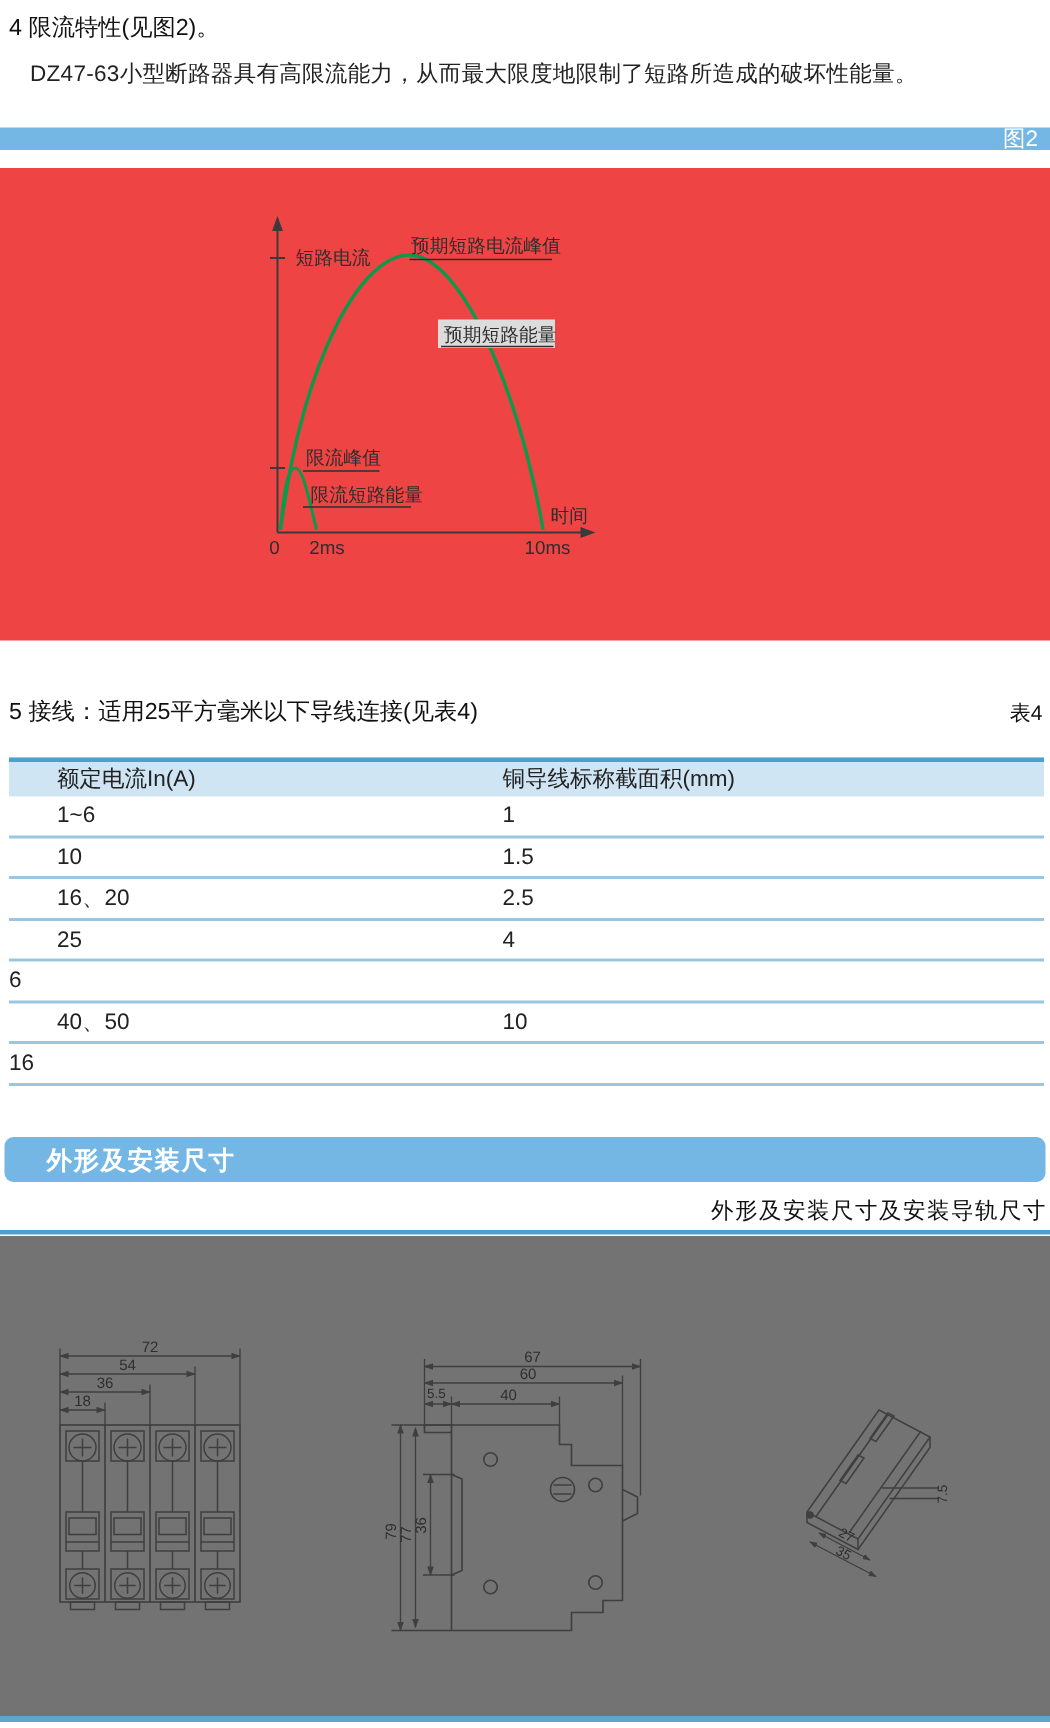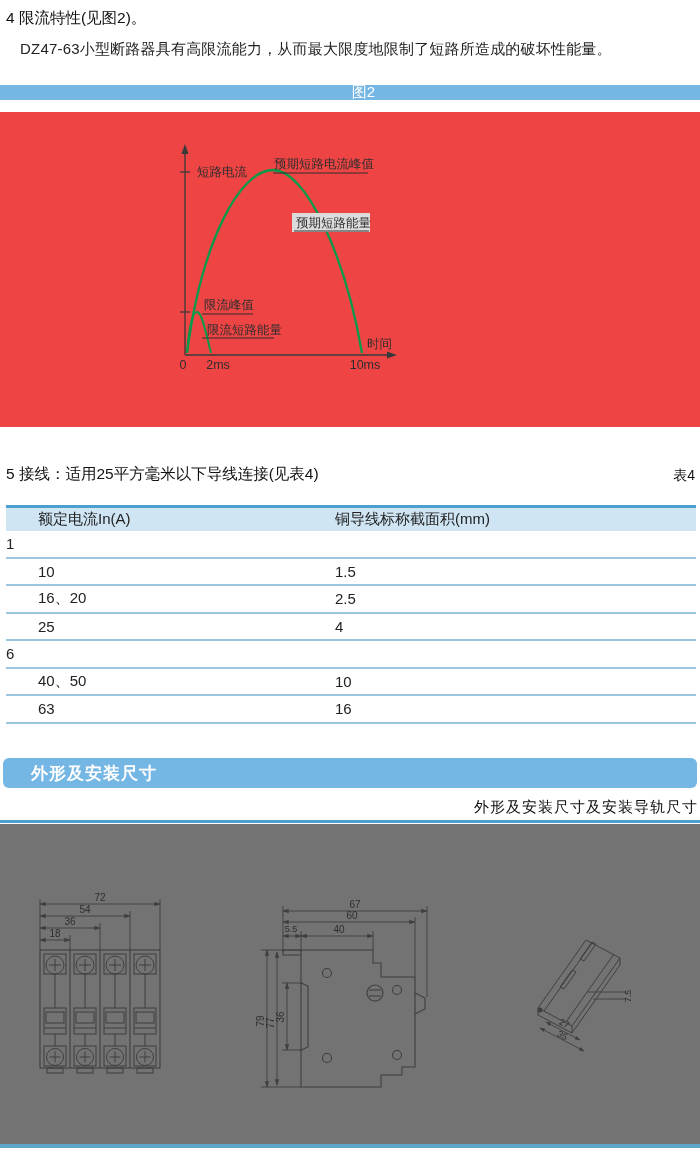--- a/index.html
+++ b/index.html
@@ -3,21 +3,21 @@
 <meta charset="utf-8">
 <style>
   * { margin:0; padding:0; box-sizing:border-box; }
   body { background:#fff; font-family:"Liberation Sans", sans-serif; }
   .page { position:relative; width:700px; height:1152px; background:#ffffff; overflow:hidden; color:#1c1c1c; }
 
   .s4-title { position:absolute; left:6px; top:8px; font-size:15.5px; color:#111; }
   .s4-body  { position:absolute; left:20px; top:40px; font-size:15px; color:#222; letter-spacing:0.2px; }
 
   .fig-bar { position:absolute; left:0; top:85px; width:700px; height:15px; background:#74b6e4;
-             display:flex; align-items:center; justify-content:center;padding-left:35px; }
+             display:flex; align-items:center; justify-content:flex-end;padding-left:35px; }
   .fig-bar span { color:#ffffff; font-size:15px; padding-right:8px; }
 
   .chart-panel { position:absolute; left:0; top:112px; width:700px; height:315px; background:#ef4444; }
   .chart-svg { position:absolute; left:140px; top:23px; }
 
   .s5-row { position:absolute; left:0; top:464px; width:700px; display:flex; justify-content:space-between; align-items:flex-end; }
   .s5-title { font-size:15.5px; color:#111; padding-left:6px; }
   .tbl-badge { font-size:14px; color:#111; padding-right:5px; }
 
   .wtable { position:absolute; left:6px; top:505px; width:690px; font-size:15px; color:#222; }
@@ -93,20 +93,21 @@
     <div class="s5-title">5 接线：适用25平方毫米以下导线连接(见表4)</div>
     <div class="tbl-badge">表4</div>
   </div>
 
   <div class="wtable">
     <div class="wt-head">
       <div class="wt-c1">额定电流In(A)</div>
       <div class="wt-c2">铜导线标称截面积(mm)</div>
     </div>
     <div class="wt-row">
+      <div class="wt-c1">1~6</div>
       <div class="wt-c2">1</div>
     </div>
     <div class="wt-row">
       <div class="wt-c1">10</div>
       <div class="wt-c2">1.5</div>
     </div>
     <div class="wt-row">
       <div class="wt-c1">16、20</div>
       <div class="wt-c2">2.5</div>
     </div>
@@ -115,21 +116,20 @@
       <div class="wt-c2">4</div>
     </div>
     <div class="wt-row">
       <div class="wt-c2">6</div>
     </div>
     <div class="wt-row">
       <div class="wt-c1">40、50</div>
       <div class="wt-c2">10</div>
     </div>
     <div class="wt-row">
-      <div class="wt-c1">63</div>
       <div class="wt-c2">16</div>
     </div>
   </div>
 
   <div class="outline-bar">
     <span>外形及安装尺寸</span>
   </div>
   <div class="outline-caption">外形及安装尺寸及安装导轨尺寸</div>
   <div class="rule-top"></div>
 

